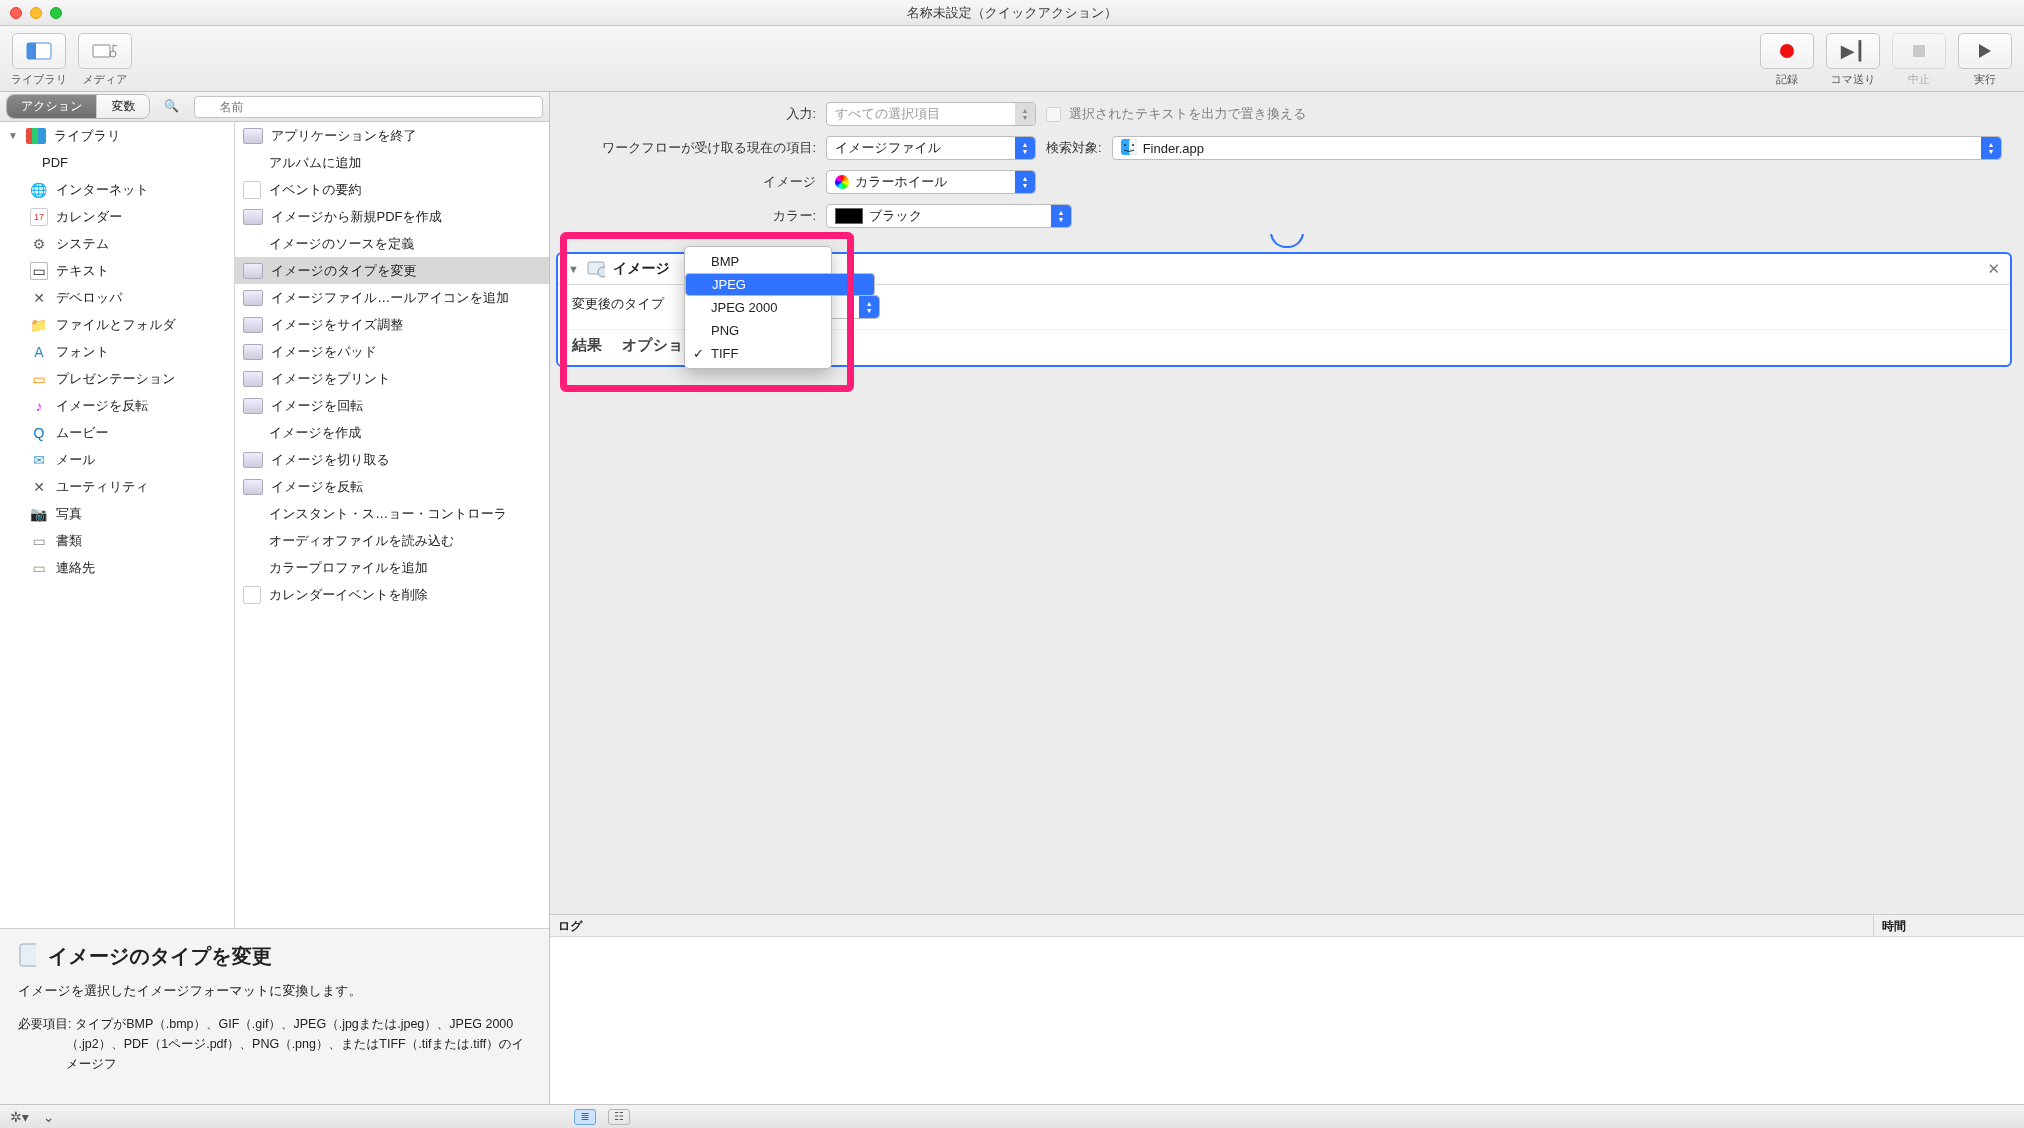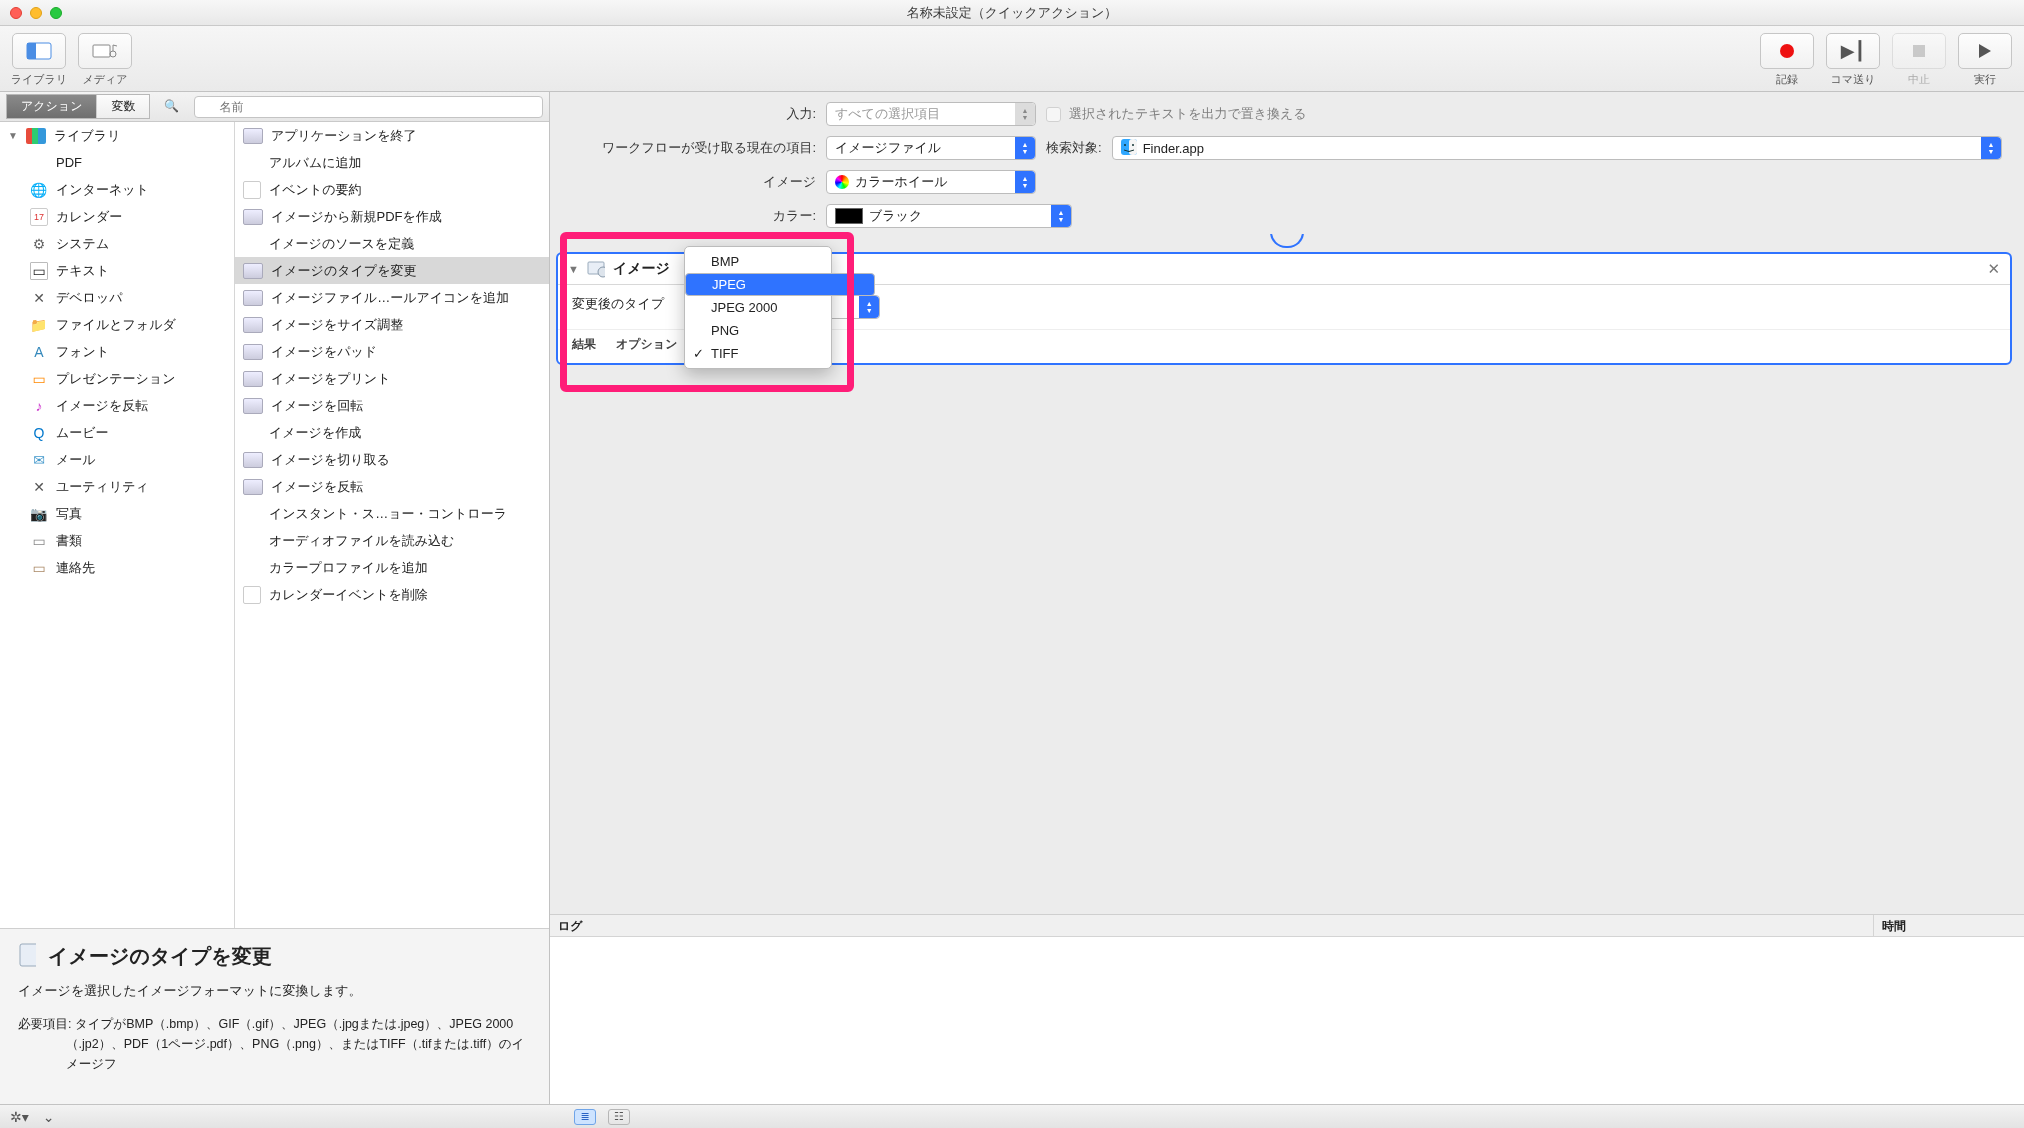--- a/index.html
+++ b/index.html
@@ -24,21 +24,21 @@
 .rec-dot{width:14px;height:14px;border-radius:50%;background:#e11;}
 .stop-sq{width:12px;height:12px;background:#999;}
 .play-tri{width:0;height:0;border-left:12px solid #555;border-top:7px solid transparent;border-bottom:7px solid transparent;}
 
 
 .main { display:flex; height: calc(100vh - 26px - 66px - 24px); }
 
 
 .leftcol { width: 550px; display:flex; flex-direction:column; border-right:1px solid #c2c2c2; background:#fff; }
 .tabs-row { height:30px; display:flex; align-items:center; background:linear-gradient(#f3f3f3,#e7e7e7); border-bottom:1px solid #c9c9c9; padding:0 6px; gap:0; }
-.seg { display:flex; border:1px solid #b8b8b8; border-radius:0; overflow:hidden; }
+.seg { display:flex; border:1px solid #b8b8b8; border-radius:8px; overflow:hidden; }
 .seg-btn { padding:3px 14px; font-size:12px; background:linear-gradient(#fcfcfc,#eee); border-right:1px solid #ccc; }
 .seg-btn:last-child{border-right:none;}
 .seg-btn.active{ background:linear-gradient(#8a8a8a,#6f6f6f); color:#fff; }
 .search { flex:1; margin-left:8px; }
 .search input { width:100%; height:22px; border:1px solid #c4c4c4; border-radius:4px; padding:0 8px 0 24px; font-size:12px; background:#fff; }
 .search { position:relative;padding-left:36px; }
 .search::before{content:"🔍"; position:absolute; left:6px; top:3px; font-size:12px; color:#888;}
 
 .lists { flex:1; display:flex; overflow:hidden; }
 .catlist { width:235px; border-right:1px solid #d6d6d6; overflow-y:auto; background:#fff; }
@@ -95,21 +95,21 @@
 .canvas { flex:1; position:relative; padding:0; overflow:auto; }
 .connector { height:18px; display:flex; justify-content:center; }
 .connector .notch{ width:34px; height:16px; border:2px solid #2f73ff; border-top:none; border-radius:0 0 18px 18px; background:#ececec; margin-top:-2px;}
 .action-card { margin:0 12px 0 6px; border:2px solid #2f73ff; border-radius:6px; background:#fff; }
 .ac-head { display:flex; align-items:center; padding:6px 10px; gap:8px; border-bottom:1px solid #d8d8d8; }
 .ac-head .disc{color:#777;font-size:11px;}
 .ac-head .t{ font-weight:700; font-size:14px; }
 .ac-head .close{ margin-left:auto; color:#777; font-size:15px; }
 .ac-body { padding:10px 14px; display:flex; align-items:flex-start; gap:26px; }
 .ac-body .lbl{ font-size:13px; }
-.ac-foot { display:flex; gap:20px; padding:6px 14px 10px; font-size:12px; font-weight:600; color:#444; border-top:1px solid #eee;}
+.ac-foot { display:flex; gap:20px; padding:6px 14px 10px; font-size:15px; font-weight:600; color:#444; border-top:1px solid #eee;}
 
 
 .popup {
   position:absolute; left:684px; top:246px; width:148px;
   background:#fff; border:1px solid #bcbcbc; border-radius:5px;
   box-shadow:0 6px 18px rgba(0,0,0,.25); z-index:50; padding:3px 0;
 }
 .popup .opt { height:23px; display:flex; align-items:center; padding:0 12px 0 26px; font-size:13px; position:relative;}
 .popup .opt.sel { background:#2f73ff; color:#fff; }
 .popup .opt .chkmk{position:absolute;left:8px;}
@@ -211,21 +211,21 @@
     </div>
 
     <div class="lists">
       <div class="catlist">
         <div class="row">
           <span class="disc">▼</span>
           <span class="ico ico-books"></span>
           <span>ライブラリ</span>
         </div>
         <div id="cat-rows">
-            <div class="row" style="padding-left: 30px;">
+            <div class="row" style="padding-left: 16px;">
               <span class="ico ico-pdf"></span>
               <span>PDF</span>
             </div>
             <div class="row" style="padding-left: 30px;">
               <span class="ico ico-net">🌐</span>
               <span>インターネット</span>
             </div>
             <div class="row" style="padding-left: 30px;">
               <span class="ico ico-cal">17</span>
               <span>カレンダー</span>

